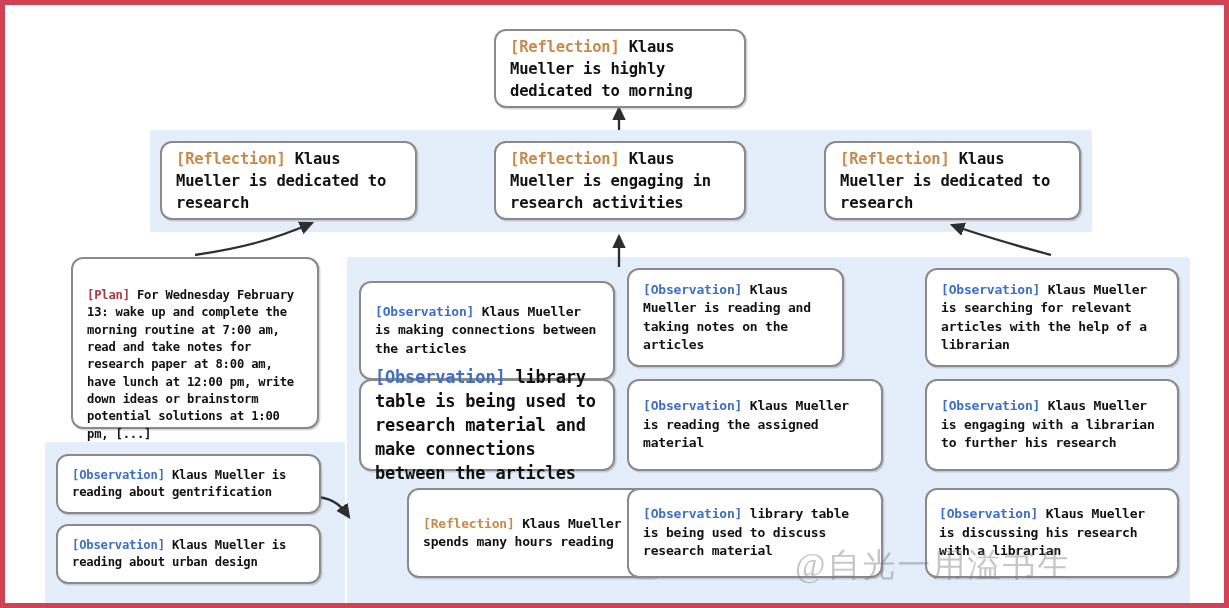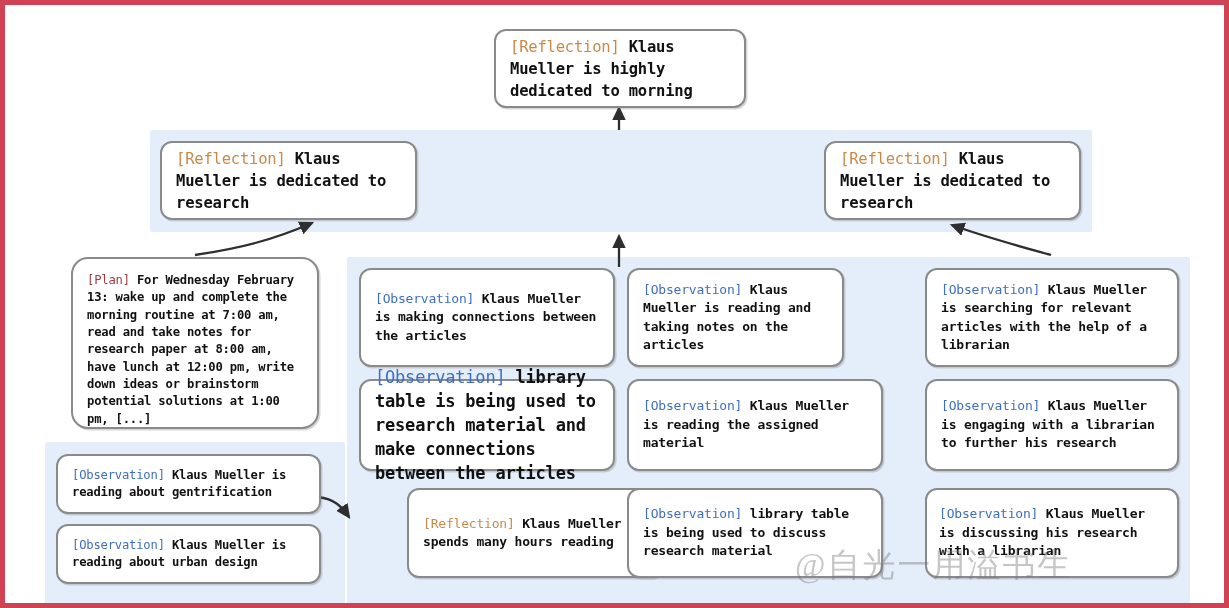--- a/index.html
+++ b/index.html
@@ -34,21 +34,21 @@
     padding: 8px 14px;
   }
   .node .txt {
     font-family: "DejaVu Sans Mono", "Liberation Mono", monospace;
     font-weight: bold;
     color: #111111;
     line-height: 1.42;
     letter-spacing: -0.2px;
     word-break: break-word;
   }
-  .tag { font-weight: normal; }
+  .tag { font-weight: bold; }
   .tag-reflection { color: #c88a4a; }
   .tag-observation { color: #3f6fc4; }
   .tag-plan { color: #a83a42; }
 
   .fs16 { font-size: 15.5px; }
   .fs13 { font-size: 13px; }
   .fs12 { font-size: 12.2px; }
   .fs11 { font-size: 17px; }
 
   svg.arrows {
@@ -101,45 +101,50 @@
       <span class="tag tag-reflection">[Reflection]</span><span> Klaus Mueller is highly dedicated to morning</span>
     </div>
   </div>
 
   <div class="node" style="left:155px; top:136px; width:257px; height:79px;">
     <div class="txt fs16">
       <span class="tag tag-reflection">[Reflection]</span><span> Klaus Mueller is dedicated to research</span>
     </div>
   </div>
 
+  <div class="node" style="left:489px; top:136px; width:252px; height:79px;">
+    <div class="txt fs16">
+      <span class="tag tag-reflection">[Reflection]</span><span> Klaus Mueller is engaging in research activities</span>
+    </div>
+  </div>
 
   <div class="node" style="left:819px; top:136px; width:257px; height:79px;">
     <div class="txt fs16">
       <span class="tag tag-reflection">[Reflection]</span><span> Klaus Mueller is dedicated to research</span>
     </div>
   </div>
 
-  <div class="node" style="left:66px; top:252px; width:248px; height:172px; align-items:flex-start; padding-top:13px;border-radius:17px;">
+  <div class="node" style="left:66px; top:252px; width:248px; height:172px; align-items:flex-start; padding-top:28px;">
     <div class="txt fs12">
       <span class="tag tag-plan">[Plan]</span><span> For Wednesday February 13: wake up and complete the morning routine at 7:00 am, read and take notes for research paper at 8:00 am, have lunch at 12:00 pm, write down ideas or brainstorm potential solutions at 1:00 pm, [...]</span>
     </div>
   </div>
 
   <div class="node" style="left:51px; top:519px; width:265px; height:60px;">
     <div class="txt fs12">
       <span class="tag tag-observation">[Observation]</span><span> Klaus Mueller is reading about urban design</span>
     </div>
   </div>
   <div class="node" style="left:51px; top:449px; width:265px; height:60px;">
     <div class="txt fs12">
       <span class="tag tag-observation">[Observation]</span><span> Klaus Mueller is reading about gentrification</span>
     </div>
   </div>
 
-  <div class="node" style="left:354px; top:263px; width:256px; height:99px;">
+  <div class="node" style="left:354px; top:276px; width:256px; height:99px;">
     <div class="txt fs13">
       <span class="tag tag-observation">[Observation]</span><span> Klaus Mueller is making connections between the articles</span>
     </div>
   </div>
   <div class="node" style="left:354px; top:374px; width:256px; height:92px;">
     <div class="txt fs11">
       <span class="tag tag-observation">[Observation]</span><span> library table is being used to research material and make connections between the articles</span>
     </div>
   </div>
   <div class="node" style="left:354px; top:483px; width:256px; height:90px;margin-left:48px;">

